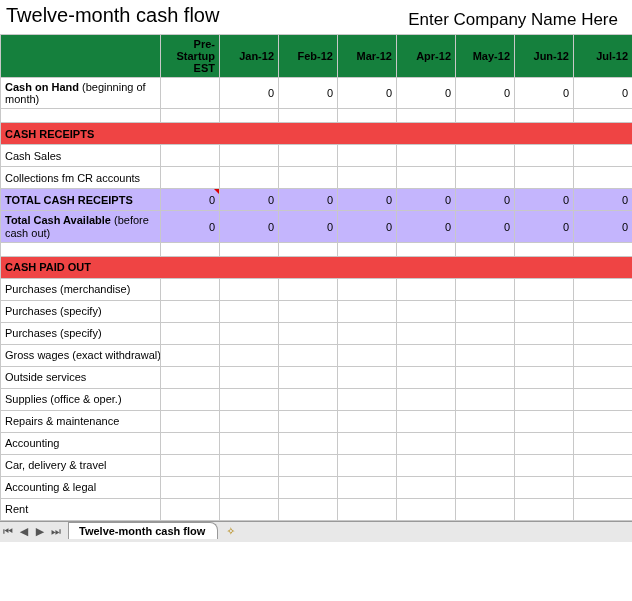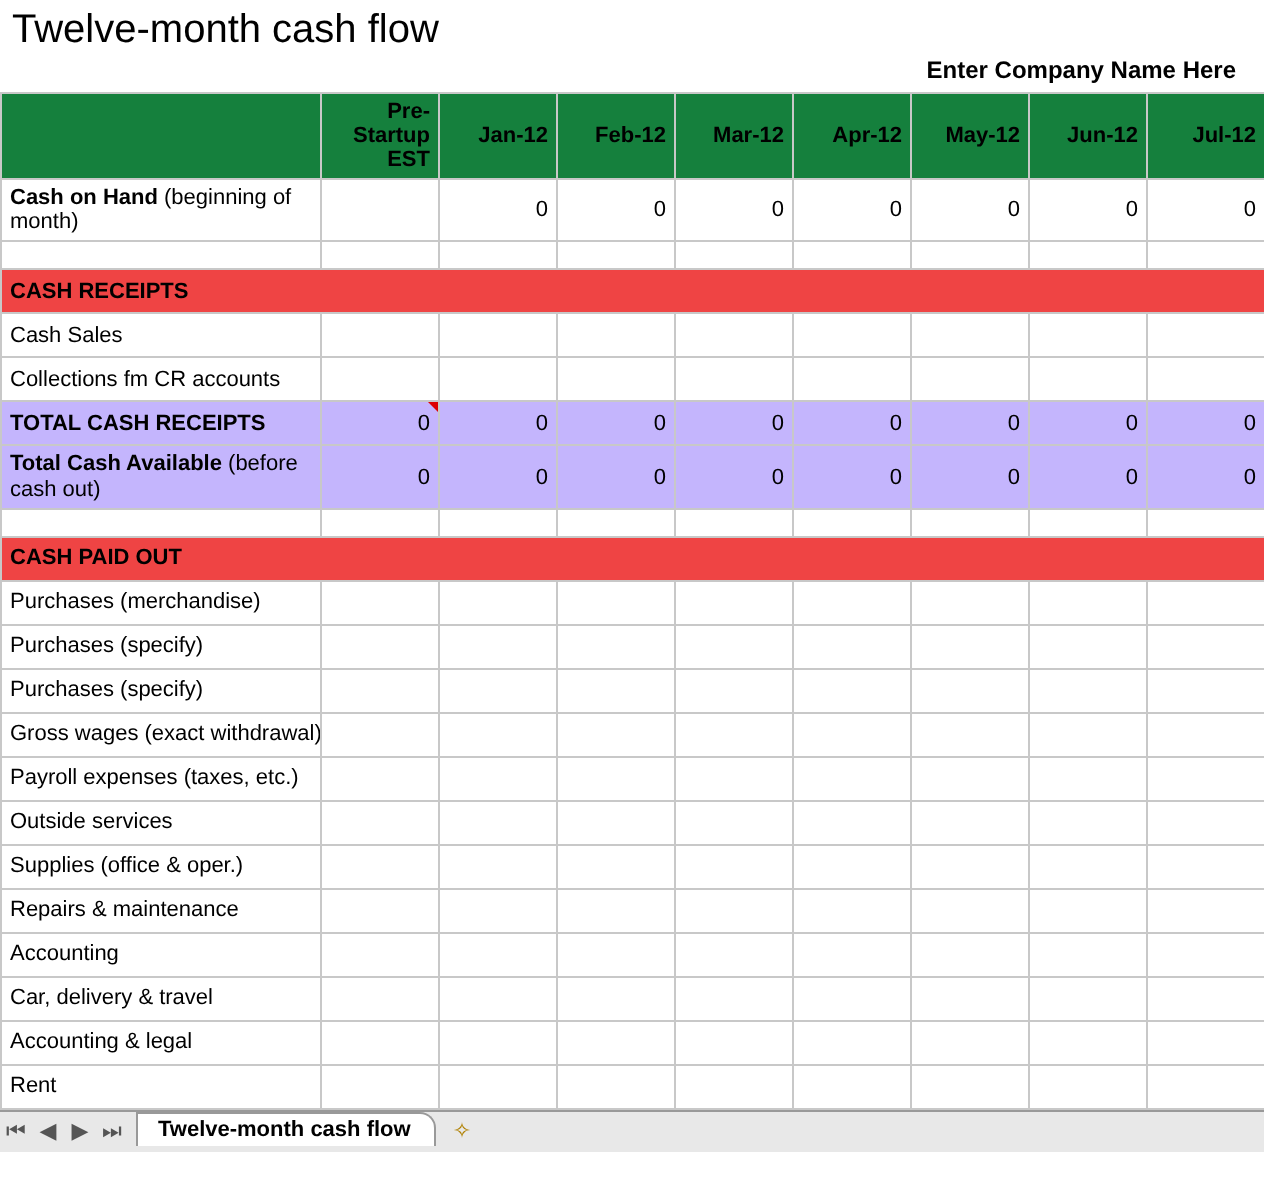--- a/index.html
+++ b/index.html
@@ -1,19 +1,19 @@
 <!DOCTYPE html>
 <html><head>
 <meta charset="utf-8">
 <style>
   * { box-sizing: border-box; }
   body { margin: 0; font-family: Arial, sans-serif; background:#fff; color:#000; width:632px; }
   .header { display:flex; justify-content:space-between; align-items:flex-start; padding:4px 10px 4px 6px; }
   .title { font-size:20px; }
-  .company { font-size:12px; font-weight:bold; margin-top:24px; margin-right:4px;}
+  .company { font-size:17px; font-weight:normal; margin-top:6px; margin-right:4px;}
   table { border-collapse:collapse; width:100%; table-layout:fixed; }
   th, td { border:1px solid #c8c8c8; font-size:11px; padding:3px 4px; height:22px; overflow:hidden; white-space:nowrap; text-overflow:clip; }
   th { background:#15803d; font-weight:bold; text-align:right; vertical-align:middle; }
   .rowlabel { text-align:left; }
   .bold { font-weight:bold; }
   .num { text-align:right; }
   .shaded td { background:#c4b5fd; }
   .sectionhdr td { background:#ef4444; font-weight:bold; text-align:left; }
   .spacer td { border-left:1px solid #c8c8c8; border-right:1px solid #c8c8c8; border-top:none; border-bottom:none; height:14px; }
   col.label { width:160px; }
@@ -181,31 +181,20 @@
         <td></td>
         <td></td>
         <td></td>
         <td></td>
         <td></td>
         <td></td>
         <td></td>
         <td></td>
       </tr>
       <tr>
-        <td class="rowlabel">Payroll expenses (taxes, etc.)</td>
-        <td></td>
-        <td></td>
-        <td></td>
-        <td></td>
-        <td></td>
-        <td></td>
-        <td></td>
-        <td></td>
-      </tr>
-      <tr>
         <td class="rowlabel">Outside services</td>
         <td></td>
         <td></td>
         <td></td>
         <td></td>
         <td></td>
         <td></td>
         <td></td>
         <td></td>
       </tr>

